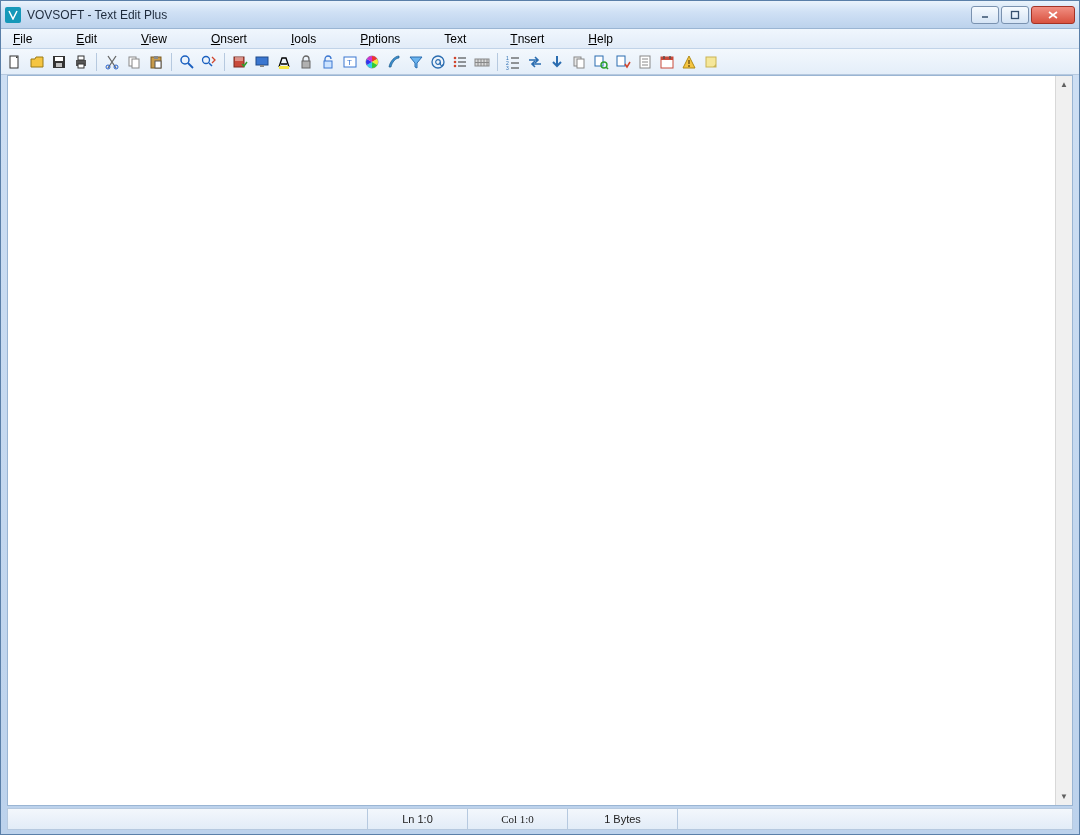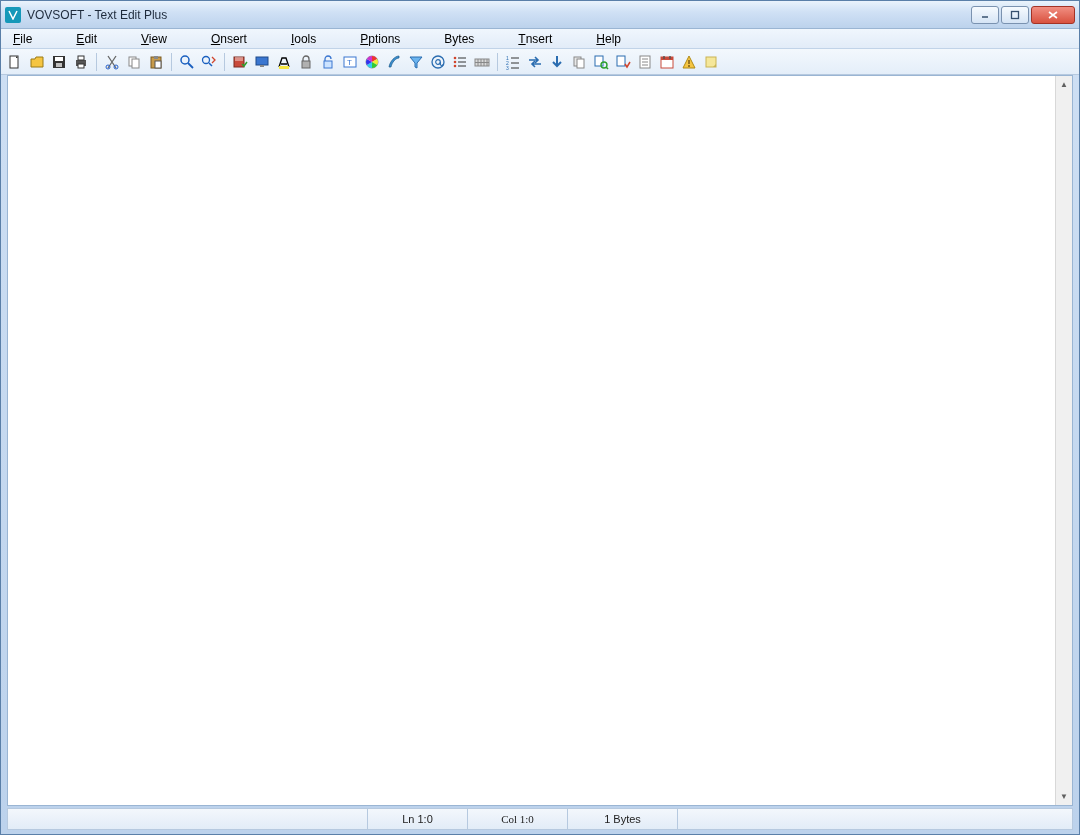--- a/index.html
+++ b/index.html
@@ -119,21 +119,21 @@
     </div>
   </div>
 
   <div class="menubar">
     <div class="menu-item"><span class="ul">F</span><span>ile</span></div>
     <div class="menu-item"><span class="ul">E</span><span>dit</span></div>
     <div class="menu-item"><span class="ul">V</span><span>iew</span></div>
     <div class="menu-item"><span class="ul">O</span><span>nsert</span></div>
     <div class="menu-item"><span class="ul">I</span><span>ools</span></div>
     <div class="menu-item"><span class="ul">P</span><span>ptions</span></div>
-    <div class="menu-item"><span>Bytes</span></div>
+    <div class="menu-item"><span>Text</span></div>
     <div class="menu-item"><span class="ul">T</span><span>nsert</span></div>
     <div class="menu-item"><span class="ul">H</span><span>elp</span></div>
   </div>
 
   <div class="toolbar">
     <div class="tb-btn">
         <svg viewBox="0 0 16 16">
           <rect x="3" y="2" width="8" height="12" fill="#fff" stroke="#333"></rect>
           <path d="M9 2 L11 4 L9 4 Z" fill="#333"></path>
         </svg>

